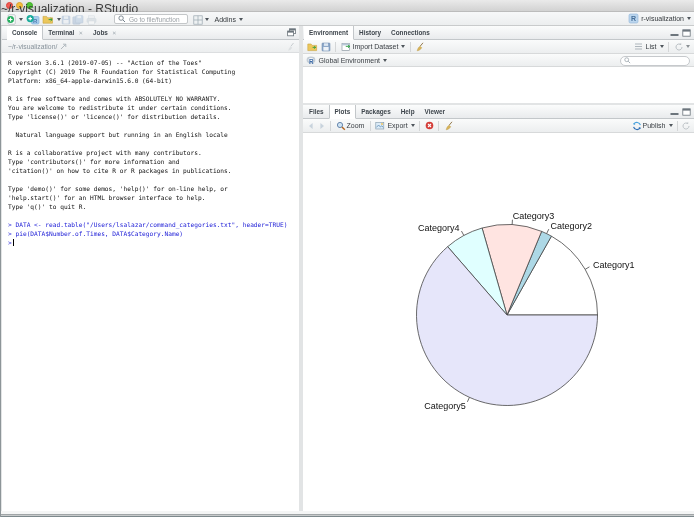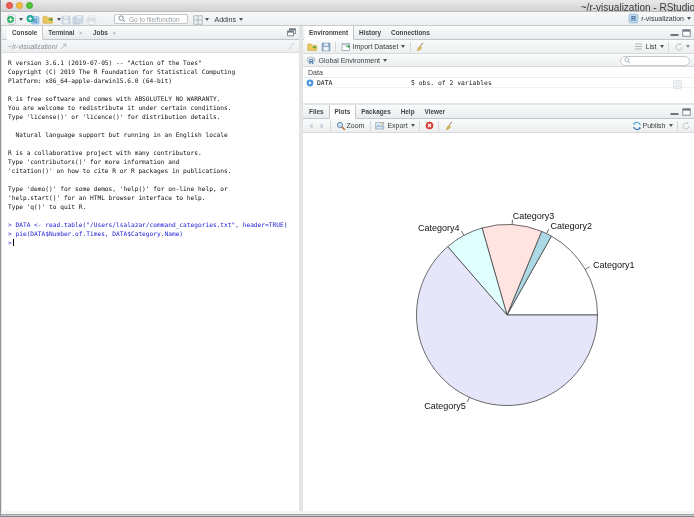--- a/index.html
+++ b/index.html
@@ -7,21 +7,21 @@
   body { font-family:"Liberation Sans", sans-serif; background:#d7d9da; position:relative; }
   .window { position:absolute; left:0; top:0; width:694px; height:517px; background:#e2e4e5; border-left:1px solid #8d9598; }
 
   
   .titlebar { position:absolute; left:0; top:0; width:694px; height:12px;
     background:linear-gradient(#eaeaea,#d2d2d2); border-bottom:1px solid #bcbcbc; }
   .traffic { position:absolute; top:2px; width:7px; height:7px; border-radius:50%; }
   .t-red    { left:5px;  background:#f25c53; border:0.5px solid #d8433b; }
   .t-yellow { left:15px; background:#f5bd3b; border:0.5px solid #d9a336; }
   .t-green  { left:25px; background:#51c336; border:0.5px solid #3eab27; }
-  .win-title { position:absolute; left:0; right:0; top:2px; text-align:right; font-size:10px; color:#3a3a3a; }
+  .win-title { position:absolute; left:0; right:0; top:2px; text-align:left; font-size:12px; color:#3a3a3a; }
 
   
   .main-toolbar { position:absolute; left:0; top:12px; width:694px; height:14px;
     background:linear-gradient(#f7f8f9,#eceeef); border-bottom:1px solid #c9cbcc; }
   .main-toolbar > .tbtn, .main-toolbar > .goto-box { position:absolute; top:1px; }
   .caret { width:0; height:0; border-left:2.5px solid transparent; border-right:2.5px solid transparent;
     border-top:3px solid #4f565c; display:inline-block; margin-left:2px; }
   .caret.lite { border-top-color:#8a9094; }
   .tb-sep { width:1px; height:10px; background:#d4d6d7; margin:0 3px; }
   .tbtn { display:flex; align-items:center; padding:0 1.5px; height:13px; }
@@ -314,39 +314,20 @@
         <span class="pt-label" style="font-size:7px;">Global Environment</span>
         <span class="caret"></span>
       </div>
       <div class="env-search">
         <svg class="icon" width="7" height="7" viewBox="0 0 8 8">
           <circle cx="3.1" cy="3.1" r="2.2" fill="none" stroke="#9aa4ac" stroke-width="0.9"></circle>
           <path d="M4.8 4.8 L7 7" stroke="#9aa4ac" stroke-width="1"></path>
         </svg>
       </div>
     </div>
-    <div class="env-content">
-      <div class="env-section">
-        <span>Data</span>
-      </div>
-      <div class="env-row">
-        <svg class="icon" width="8" height="8" viewBox="0 0 8 8">
-          <circle cx="4" cy="4" r="3.4" fill="#4f94e0"></circle>
-          <path d="M3 2.2 L5.6 4 L3 5.8 Z" fill="#fff"></path>
-        </svg>
-        <span class="env-name">DATA</span>
-        <span class="env-val">5 obs. of 2 variables</span>
-        <div class="right-tools" style="right:12px;">
-          <svg class="icon" width="9" height="9" viewBox="0 0 9 9" opacity="0.6">
-            <rect x="0.8" y="0.8" width="7.4" height="7.4" fill="#fff" stroke="#9fb0bd" stroke-width="0.6"></rect>
-            <path d="M0.8 3.2 H8.2 M0.8 5.7 H8.2 M3.3 0.8 V8.2 M5.8 0.8 V8.2" stroke="#9fb0bd" stroke-width="0.5"></path>
-          </svg>
-        </div>
-      </div>
-    </div>
   </div>
 
   <div class="pane pane-plots">
     <div class="tabbar">
       <div class="tab first">
         <span>Files</span>
       </div>
       <div class="tab active">
         <span>Plots</span>
       </div>

